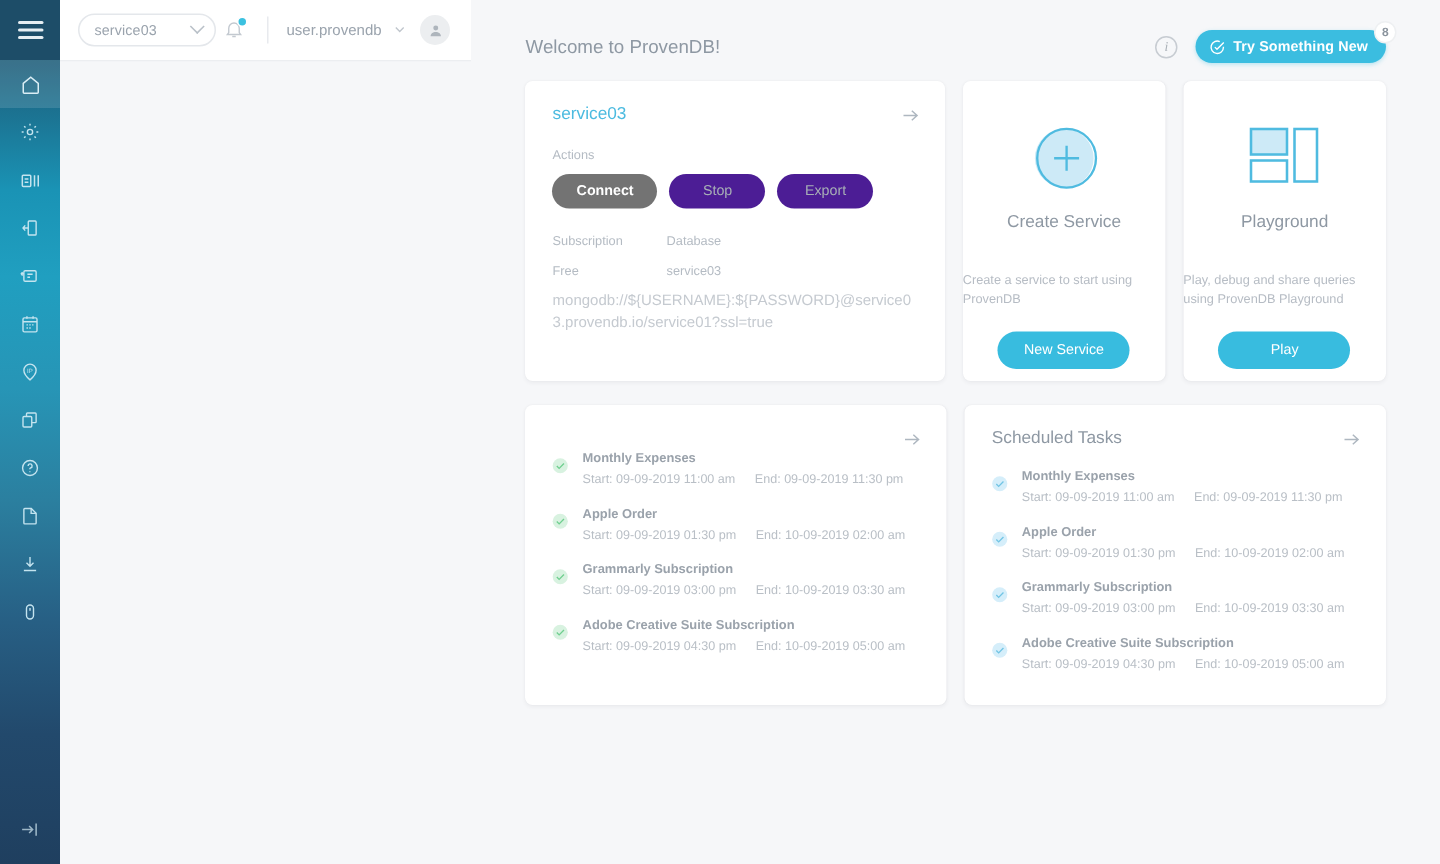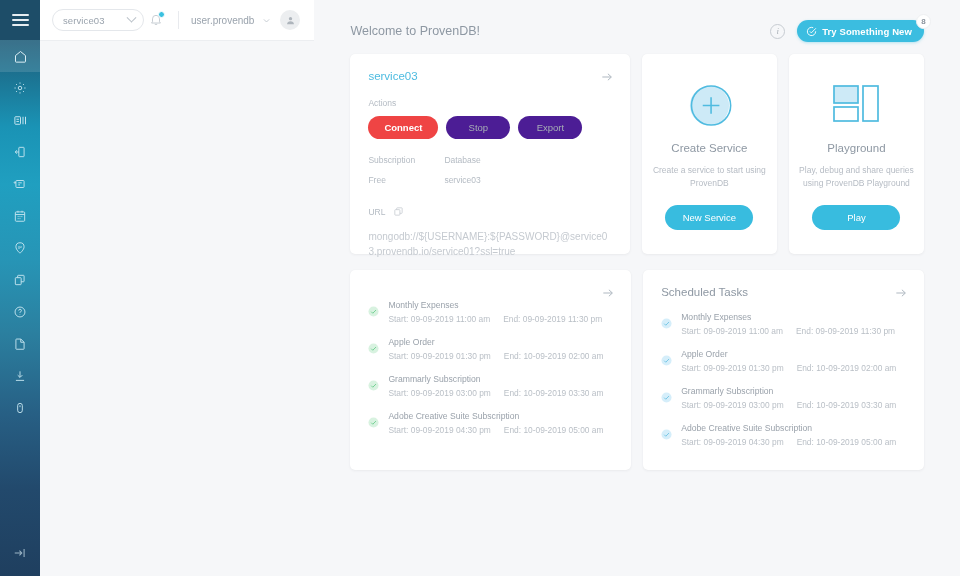--- a/index.html
+++ b/index.html
@@ -93,47 +93,47 @@
   .card { background: #fff; border-radius: 5px; box-shadow: 0 1px 3px rgba(30,40,60,.055), 0 0 1px rgba(30,40,60,.05); }
 
   
   .svc-card { width: 418px; height: 200px; padding: 16px 18px; position: relative; }
   .svc-title { font-size: 11.5px; color: #4cbbe0; font-weight: normal; }
   .card-arrow { position: absolute; top: 16px; right: 16px; cursor: pointer; }
   .sec-label { font-size: 8.5px; color: #b4bbc3; margin-top: 16px; }
   .actions { display: flex; gap: 8px; margin-top: 8px; }
   .pill { height: 23px; border-radius: 12px; display: flex; align-items: center; justify-content: center;
           font-size: 9.5px; padding: 0 16px; cursor: pointer; }
-  .pill.primary { background: #ef4444; color: #fff; font-weight: bold; min-width: 64px; }
+  .pill.primary { background: #737373; color: #fff; font-weight: bold; min-width: 64px; }
   .pill.ghost { background: #4c1d95; color: #a7aeb6; min-width: 64px; }
   .meta { display: flex; margin-top: 16px; align-items: flex-end; }
   .meta-col { width: 76px; }
   .meta-k { font-size: 8.5px; color: #b4bbc3; }
   .meta-v { font-size: 8.5px; color: #b4bbc3; margin-top: 10px; }
   .url-head { display: flex; align-items: center; gap: 8px; margin-top: 18px; }
   .url-head .k { font-size: 8.5px; color: #b4bbc3; }
   .url-val { font-size: 10px; color: #c5cad0; line-height: 1.45; margin-top: 9px; max-width: 285px; word-break: break-all; }
 
   
   .tile { width: 212px; height: 200px; display: flex; flex-direction: column;
           align-items: center; justify-content: flex-start; padding-top: 26px; }
   .tile-icon { height: 50px; display: flex; align-items: center; justify-content: center; }
   .tile-title { font-size: 11.5px; color: #8e98a3; margin-top: 12px; }
-  .tile-sub { font-size: 8.5px; color: #b6bcc4; text-align: center; line-height: 1.55; margin-top: 10px; }
+  .tile-sub { font-size: 8.5px; color: #b6bcc4; text-align: left; line-height: 1.55; margin-top: 26px; }
   .tile-btn { margin-top: 15px; height: 25px; min-width: 88px; border-radius: 13px; background: #38bcdf;
               color: #fff; font-size: 9.5px; font-weight: normal; display:flex; align-items:center;
               justify-content:center; padding: 4px 16px; cursor: pointer; }
 
   
   .task-card { width: 418px; height: 200px; padding: 16px 18px; position: relative; }
   .task-title { font-size: 11.5px; color: #8e98a3; }
   .task-list { margin-top: 14px; }
   .task-item { display: flex; align-items: flex-start; gap: 9px; margin-bottom: 13px; }
   .task-check { margin-top: 3px; flex: 0 0 11px; }
-  .task-name { font-size: 8.6px; color: #9aa2ab; }
+  .task-name { font-size: 8.6px; color: #9aa2ab; font-weight: bold; }
   .task-times { font-size: 8.4px; color: #b9bfc6; margin-top: 4px; display: flex; gap: 13px; }
 </style>
 </head>
 <body>
 
 <div class="app">
 
   <nav class="sidebar">
     <div class="sb-burger">
       <div class="bars">
@@ -309,29 +309,20 @@
             <div class="meta-col">
               <div class="meta-k">Subscription</div>
               <div class="meta-v">Free</div>
             </div>
             <div class="meta-col">
               <div class="meta-k">Database</div>
               <div class="meta-v">service03</div>
             </div>
           </div>
 
-          <div class="url-head">
-            <span class="k">URL</span>
-            <span>
-              <svg width="11" height="11" viewBox="0 0 24 24" fill="none" stroke="#c5cad0" stroke-width="1.7">
-                <rect x="4" y="8" width="11" height="12" rx="1.3"></rect>
-                <path d="M8 8V5.3A1.3 1.3 0 0 1 9.3 4H19a1 1 0 0 1 1 1v9.7a1.3 1.3 0 0 1-1.3 1.3H15"></path>
-              </svg>
-            </span>
-          </div>
           <div class="url-val">mongodb://${USERNAME}:${PASSWORD}@service03.provendb.io/service01?ssl=true</div>
         </section>
 
         <section class="card tile">
           <div class="tile-icon">
             <svg width="47" height="47" viewBox="0 0 48 48">
               <circle cx="24" cy="24" r="20" fill="#cdeaf7" stroke="none"></circle>
               <circle cx="25.6" cy="24" r="20" fill="none" stroke="#4fbbe0" stroke-width="1.6"></circle>
               <path d="M25.6 15.5v17M17.1 24h17" stroke="#4fbbe0" stroke-width="1.6" fill="none"></path>
             </svg>

